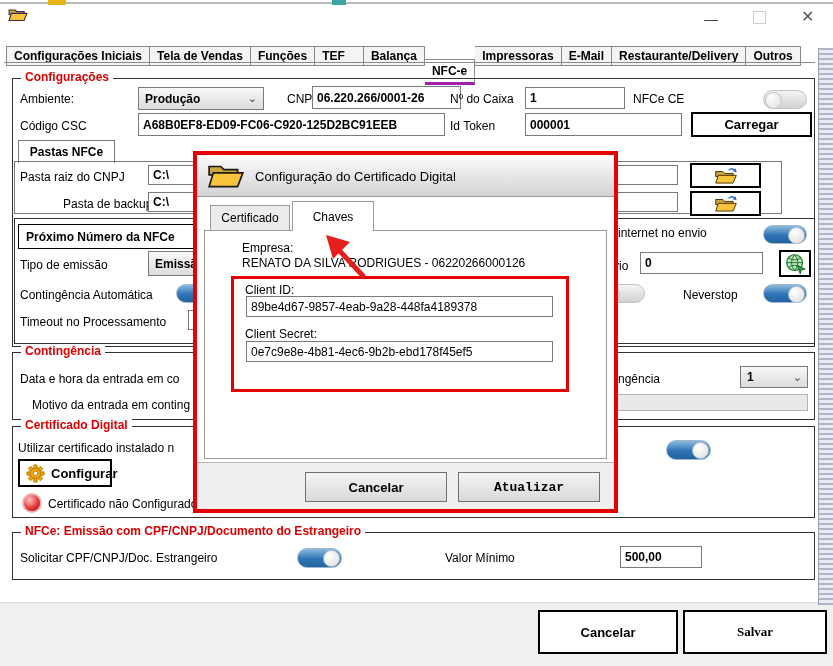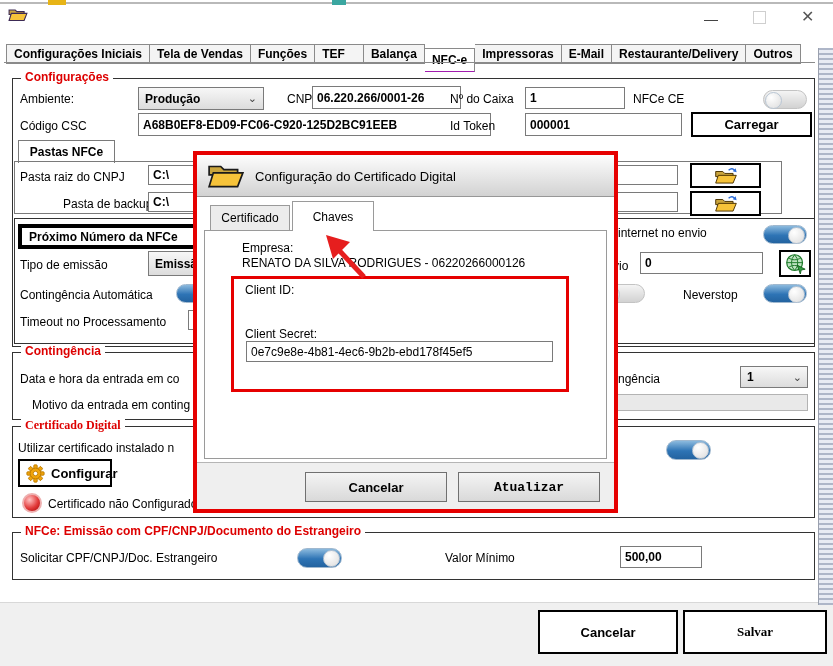--- a/index.html
+++ b/index.html
@@ -27,21 +27,21 @@
        font:bold 13px "Liberation Sans",sans-serif;cursor:pointer;}
   .combo{position:absolute;border:1px solid #7a7a7a;background:linear-gradient(#f7f7f7,#dcdcdc);
        box-sizing:border-box;display:flex;align-items:center;justify-content:space-between;
        padding:0 6px;font:bold 12px "Liberation Sans",sans-serif;cursor:pointer;gap:39px;}
   .chev{font-size:11px;color:#444;font-weight:normal;}
   
   .tabstrip{position:absolute;left:6px;top:40px;display:flex;align-items:flex-end;}
   .mtab{border:1px solid #8a8a8a;border-left-width:0;background:#f4f4f4;height:18px;line-height:18px;
        padding:0 7px;font-size:12px;font-weight:bold;white-space:nowrap;cursor:pointer;}
   .mtab:first-child{border-left-width:1px;}
-  .mtab.active{background:#fff;height:22px;line-height:22px;border-bottom:1px solid #a21caf;position:relative;top:8px;}
+  .mtab.active{background:#fff;height:22px;line-height:22px;border-bottom:3px solid #a21caf;position:relative;top:19px;}
   
   .dlg{position:absolute;left:193px;top:151px;width:425px;height:362px;border:4px solid #e60000;
        box-sizing:border-box;background:#fff;z-index:10;}
   .dlg-titlebar{position:absolute;left:0;top:0;width:417px;height:42px;
        background:linear-gradient(#fdfdfd,#d2d2d2);border-bottom:1px solid #979797;box-sizing:border-box;}
   .dtab{position:absolute;border:1px solid #9a9a9a;box-sizing:border-box;display:flex;
        align-items:center;justify-content:center;font-size:12px;cursor:pointer;}
   .dlg-foot{position:absolute;left:0;top:307px;width:417px;height:47px;background:#efefef;
        border-top:1px solid #b5b5b5;box-sizing:border-box;}
   .btn-dlg{position:absolute;border:1px solid #707070;background:linear-gradient(#f4f4f4,#d9d9d9);
@@ -100,21 +100,21 @@
   <span class="lbl" style="left:287px;top:92px;">CNPJ</span>
   <input class="fld" style="left: 312px; top: 86px; width: 149px; height: 23px;" value="06.220.266/0001-26">
   <span class="lbl" style="left:450px;top:92px;">Nº do Caixa</span>
   <input class="fld" style="left: 525px; top: 87px; width: 100px; height: 22px;" value="1">
   <span class="lbl" style="left:633px;top:92px;">NFCe CE</span>
   <div class="toggle off" style="left:763px;top:90px;width:44px;height:19px;">
       <div class="knob"></div>
     </div>
 
   <span class="lbl" style="left:20px;top:119px;">Código CSC</span>
-  <input class="fld" style="left: 138px; top: 113px; width: 353px; height: 23px;" value="A68B0EF8-ED09-FC06-C920-125D2BC91EEB">
+  <input class="fld" style="left: 138px; top: 113px; width: 307px; height: 23px;" value="A68B0EF8-ED09-FC06-C920-125D2BC91EEB">
   <span class="lbl" style="left:450px;top:119px;">Id Token</span>
   <input class="fld" style="left: 525px; top: 113px; width: 157px; height: 23px;" value="000001">
   <div class="btnb" style="left:691px;top:112px;width:121px;height:25px;">
     <span>Carregar</span>
   </div>
 
   <div class="abs" style="left:18px;top:140px;width:95px;height:22px;border:1px solid #7a7a7a;border-bottom:none;background:#fff;
               display:flex;align-items:center;justify-content:center;font-size:12px;font-weight:bold;">
     <span>Pastas NFCe</span>
   </div>
@@ -139,21 +139,21 @@
         <path d="M2 7 h11 l3 3 h13 v5 h-27 z" fill="#caa53d" stroke="#4a3200" stroke-width="1.5"></path>
         <path d="M6 13 h28 l-5 12 h-27 z" fill="#f6c33a" stroke="#4a3200" stroke-width="1.5"></path>
         <path d="M22 5 q6 -5 10 1" stroke="#2b6bd8" fill="none" stroke-width="2.2"></path>
         <path d="M33 2 l1.5 6 -6 -1.5 z" fill="#2b6bd8"></path>
       </svg>
     </span>
   </div>
 
   <div class="panel" style="left:14px;top:218px;width:799px;height:124px;border-color:#333;"></div>
 
-  <div class="abs" style="left:18px;top:224px;width:275px;height:25px;border:4px solid #000000;background:#fff;
+  <div class="abs" style="left:18px;top:224px;width:275px;height:25px;border:1px solid #000000;background:#fff;
               display:flex;align-items:center;font-size:12px;font-weight:bold;padding-left:7px;box-sizing:border-box;">
     <span>Próximo Número da NFCe</span>
   </div>
 
   <span class="lbl" style="left:20px;top:258px;">Tipo de emissão</span>
   <div class="combo" style="left:148px;top:251px;width:120px;height:25px;">
     <span>Emissão</span>
   </div>
 
   <span class="lbl" style="left:20px;top:288px;">Contingência Automática</span>
@@ -194,21 +194,21 @@
   </div>
   <span class="lbl" style="left:20px;top:372px;">Data e hora da entrada em co</span>
   <span class="lbl" style="left:618px;top:372px;">ngência</span>
   <div class="combo" style="left:740px;top:366px;width:68px;height:22px;">
     <span>1</span>
     <span class="chev">⌄</span>
   </div>
   <span class="lbl" style="left:20px;top:398px;margin-left:12px;">Motivo da entrada em conting</span>
   <div class="abs" style="left:250px;top:394px;width:558px;height:17px;background:#e9e9e9;border:1px solid #b3b3b3;box-sizing:border-box;"></div>
 
-  <div class="grp" style="left:12px;top:426px;width:801px;height:90px;font-family:Liberation Serif, serif;">
+  <div class="grp" style="left:12px;top:426px;width:801px;height:90px;">
     <span class="grp-title">Certificado Digital</span>
   </div>
   <span class="lbl" style="left:18px;top:441px;">Utilizar certificado instalado n</span>
   <div class="toggle on" style="left:666px;top:440px;width:45px;height:20px;">
       <div class="knob"></div>
     </div>
   <div class="btnb" style="left:18px;top:459px;width:94px;height:28px;justify-content:flex-start;padding-left:6px;">
     <span style="display:flex;">
       <svg width="19" height="19" viewBox="0 0 22 22">
         <g fill="#f0a30a" stroke="#b97a00" stroke-width="1">
@@ -262,20 +262,21 @@
     <div class="dtab" style="left:95px;top:46px;width:82px;height:30px;background:#fff;border-bottom:none;z-index:2;">
       <span>Chaves</span>
     </div>
     <div class="abs" style="left:7px;top:75px;width:403px;height:229px;border:1px solid #9a9a9a;box-sizing:border-box;background:#fff;"></div>
 
     <span class="lbl" style="left:45px;top:86px;">Empresa:</span>
     <span class="lbl-reg" style="left:45px;top:101px;">RENATO DA SILVA RODRIGUES - 06220266000126</span>
 
     <div class="redrect" style="left:34px;top:121px;width:332px;height:110px;"></div>
     <span class="lbl" style="left:48px;top:128px;">Client ID:</span>
+    <input class="fld fld-reg" style="left: 49px; top: 141px; width: 307px; height: 21px;" value="89be4d67-9857-4eab-9a28-448fa4189378">
     <span class="lbl" style="left:48px;top:172px;">Client Secret:</span>
     <input class="fld fld-reg" style="left: 49px; top: 186px; width: 307px; height: 21px;" value="0e7c9e8e-4b81-4ec6-9b2b-ebd178f45ef5">
 
     <div class="dlg-foot"></div>
     <div class="btn-dlg" style="left:108px;top:317px;width:142px;height:30px;">
       <span>Cancelar</span>
     </div>
     <div class="btn-dlg" style="left:261px;top:317px;width:142px;height:30px;font-family:Liberation Mono, monospace;">
       <span>Atualizar</span>
     </div>

